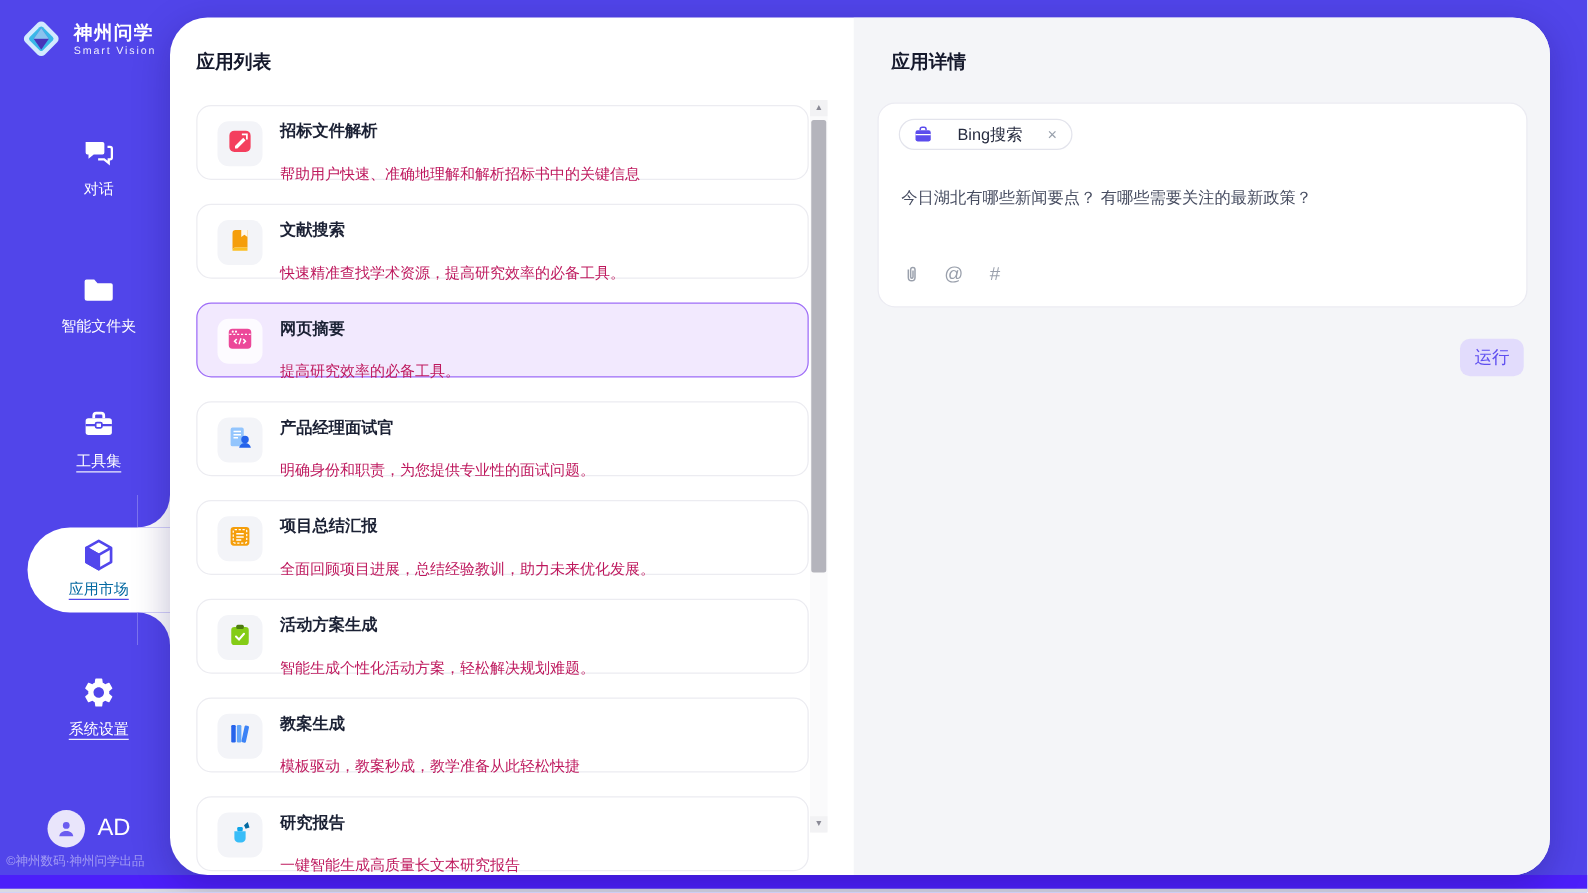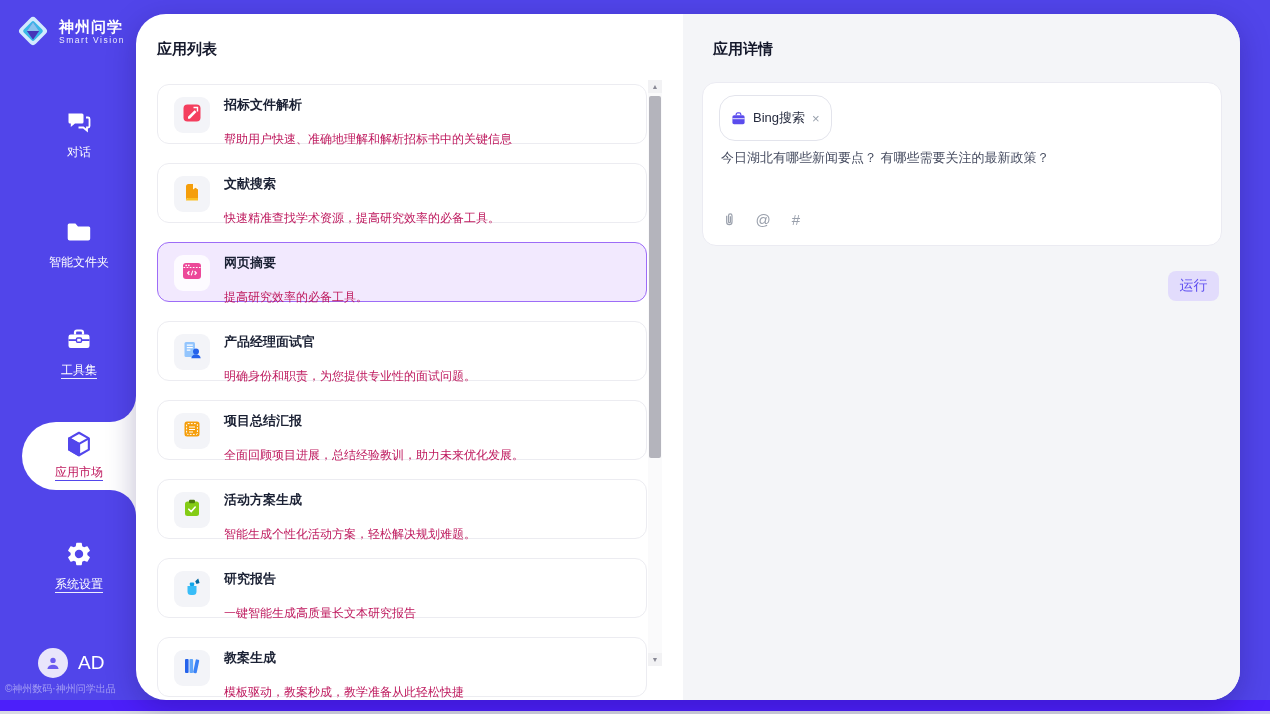--- a/index.html
+++ b/index.html
@@ -19,21 +19,21 @@
   .side-item .icon { display:block; margin:0 auto 6px; width:28px; height:28px; }
   .side-item .lbl { font-size:12px; color:#fff; }
   .side-item.underlined .lbl { border-bottom:1px solid rgba(255,255,255,.9); padding-bottom:1px; }
   .side-item.pos-chat { top:108px; }
   .side-item.pos-folder { top:218px; }
   .side-item.pos-toolbox { top:326px; }
   .side-item.pos-settings { top:540px; }
   .active-bubble { position:absolute; left:22px; right:0; top:422px; height:68px; background:#fff;
     border-radius:34px 0 0 34px; text-align:center; padding-top:7px; cursor:pointer; }
   .active-bubble .icon { display:block; margin:0 auto 3px; width:30px; height:30px; }
-  .active-bubble .lbl { font-size:12px; color:#be185d; border-bottom:1px solid #5246ec; padding-bottom:1px; }
+  .active-bubble .lbl { font-size:12px; color:#0369a1; border-bottom:1px solid #5246ec; padding-bottom:1px; }
   .notch { position:absolute; right:0; width:26px; height:26px; background:#fff; }
   .notch.top { top:396px; } .notch.bottom { top:490px; }
   .notch.top::before { content:""; position:absolute; inset:0; background:#5145ea; border-bottom-right-radius:26px; }
   .notch.bottom::before { content:""; position:absolute; inset:0; background:#5145ea; border-top-right-radius:26px; }
   .user-row { position:absolute; left:38px; top:648px; display:flex; align-items:center; gap:10px; cursor:pointer; }
   .avatar { width:30px; height:30px; border-radius:50%; background:#e9e5fb; display:flex; align-items:center; justify-content:center; }
   .user-name { font-size:19px; color:#fff; }
   .copyright { position:absolute; left:5px; top:682px; width:131px; font-size:10px; color:rgba(255,255,255,.45); white-space:nowrap; }
 
   
@@ -58,21 +58,21 @@
     text-align:center; line-height:13px; background:#f2f2f4; cursor:pointer; }
   .scroll-arrow.up { top:0; }
   .scroll-arrow.down { top:573px; }
   .scroll-thumb { position:absolute; left:1px; top:16px; width:12px; height:362px; background:#b4b4bc; border-radius:2px; cursor:pointer; }
 
   
   .detail-panel { position:absolute; left:547px; top:0; width:557px; height:686px; background:#f4f5f8; }
   .detail-title { position:absolute; left:18px; top:26px;margin-left:12px; }
   .detail-card { position:absolute; left:19px; top:68px; width:520px; height:164px; background:#fff;
     border:1px solid #ebebf2; border-radius:14px; }
-  .chip { position:absolute; left:16px; top:12px; height:46px; display:inline-flex; align-items:center; gap:7px;
+  .chip { position:absolute; left:16px; top:12px; height:25px; display:inline-flex; align-items:center; gap:20px;
     padding:0 11px; border:1px solid #e3e4ec; border-radius:16px; background:#fff; cursor:pointer; }
   .chip svg { width:15px; height:15px; }
   .chip .chip-lbl { font-size:13px; color:#262b3f; }
   .chip .chip-x { font-size:13px; color:#98a0ac; cursor:pointer; line-height:1; }
   .query { position:absolute; left:18px; top:66px; width:480px; font-size:13px; color:#474d61; cursor:text; }
   .composer { position:absolute; left:18px; top:128px; display:flex; align-items:center; gap:15px; }
   .composer .cicon { color:#9aa0ac; font-size:15px; cursor:pointer; width:18px; text-align:center; }
   .composer svg { width:16px; height:16px; display:block; }
   .run-btn { position:absolute; right:21px; top:257px; width:51px; height:30px; background:#e2dcfc; color:#5f4ff0;
     font-size:14px; border:none; border-radius:8px; cursor:pointer; font-family:inherit; }
@@ -234,38 +234,38 @@
                 <rect x="7" y="1.8" width="6" height="3.4" rx="1.2" fill="#4d7c0f"></rect>
                 <path d="M6.8 11.2l2.4 2.4 4-4.6" stroke="#fff" stroke-width="1.6" fill="none" stroke-linecap="round"></path>
               </svg></span>
           </span>
     <span class="t">活动方案生成</span>
     <span class="d">智能生成个性化活动方案，轻松解决规划难题。</span>
   </div>
         <div class="app-card">
     <span class="tile">
             <span><svg viewBox="0 0 20 20">
+                <rect x="3" y="3" width="3.6" height="14" rx="1" fill="#2563eb"></rect>
+                <rect x="7.5" y="3" width="3.6" height="14" rx="1" fill="#60a5fa"></rect>
+                <rect x="12.4" y="3.4" width="3.6" height="13.8" rx="1" transform="rotate(12 14.2 10.3)" fill="#3b82f6"></rect>
+              </svg></span>
+          </span>
+    <span class="t">教案生成</span>
+    <span class="d">模板驱动，教案秒成，教学准备从此轻松快捷</span>
+  </div>
+        <div class="app-card">
+    <span class="tile">
+            <span><svg viewBox="0 0 20 20">
                 <path d="M5.5 9h9v5.5a3.5 3.5 0 0 1-3.5 3.5h-2a3.5 3.5 0 0 1-3.5-3.5V9z" fill="#38bdf8"></path>
                 <rect x="7.8" y="5.6" width="4.4" height="3.4" rx="1" fill="#0ea5e9"></rect>
                 <path d="M13.2 4.2L16.2 1.6l1.4 4.3-3.1 1.1z" fill="#0369a1"></path>
               </svg></span>
           </span>
     <span class="t">研究报告</span>
     <span class="d">一键智能生成高质量长文本研究报告</span>
-  </div>
-        <div class="app-card">
-    <span class="tile">
-            <span><svg viewBox="0 0 20 20">
-                <rect x="3" y="3" width="3.6" height="14" rx="1" fill="#2563eb"></rect>
-                <rect x="7.5" y="3" width="3.6" height="14" rx="1" fill="#60a5fa"></rect>
-                <rect x="12.4" y="3.4" width="3.6" height="13.8" rx="1" transform="rotate(12 14.2 10.3)" fill="#3b82f6"></rect>
-              </svg></span>
-          </span>
-    <span class="t">教案生成</span>
-    <span class="d">模板驱动，教案秒成，教学准备从此轻松快捷</span>
   </div>
       </div>
 
     <div class="scrollbar">
       <div class="scroll-arrow up">▲</div>
       <div class="scroll-thumb"></div>
       <div class="scroll-arrow down">▼</div>
     </div>
 
     <div class="detail-panel">

